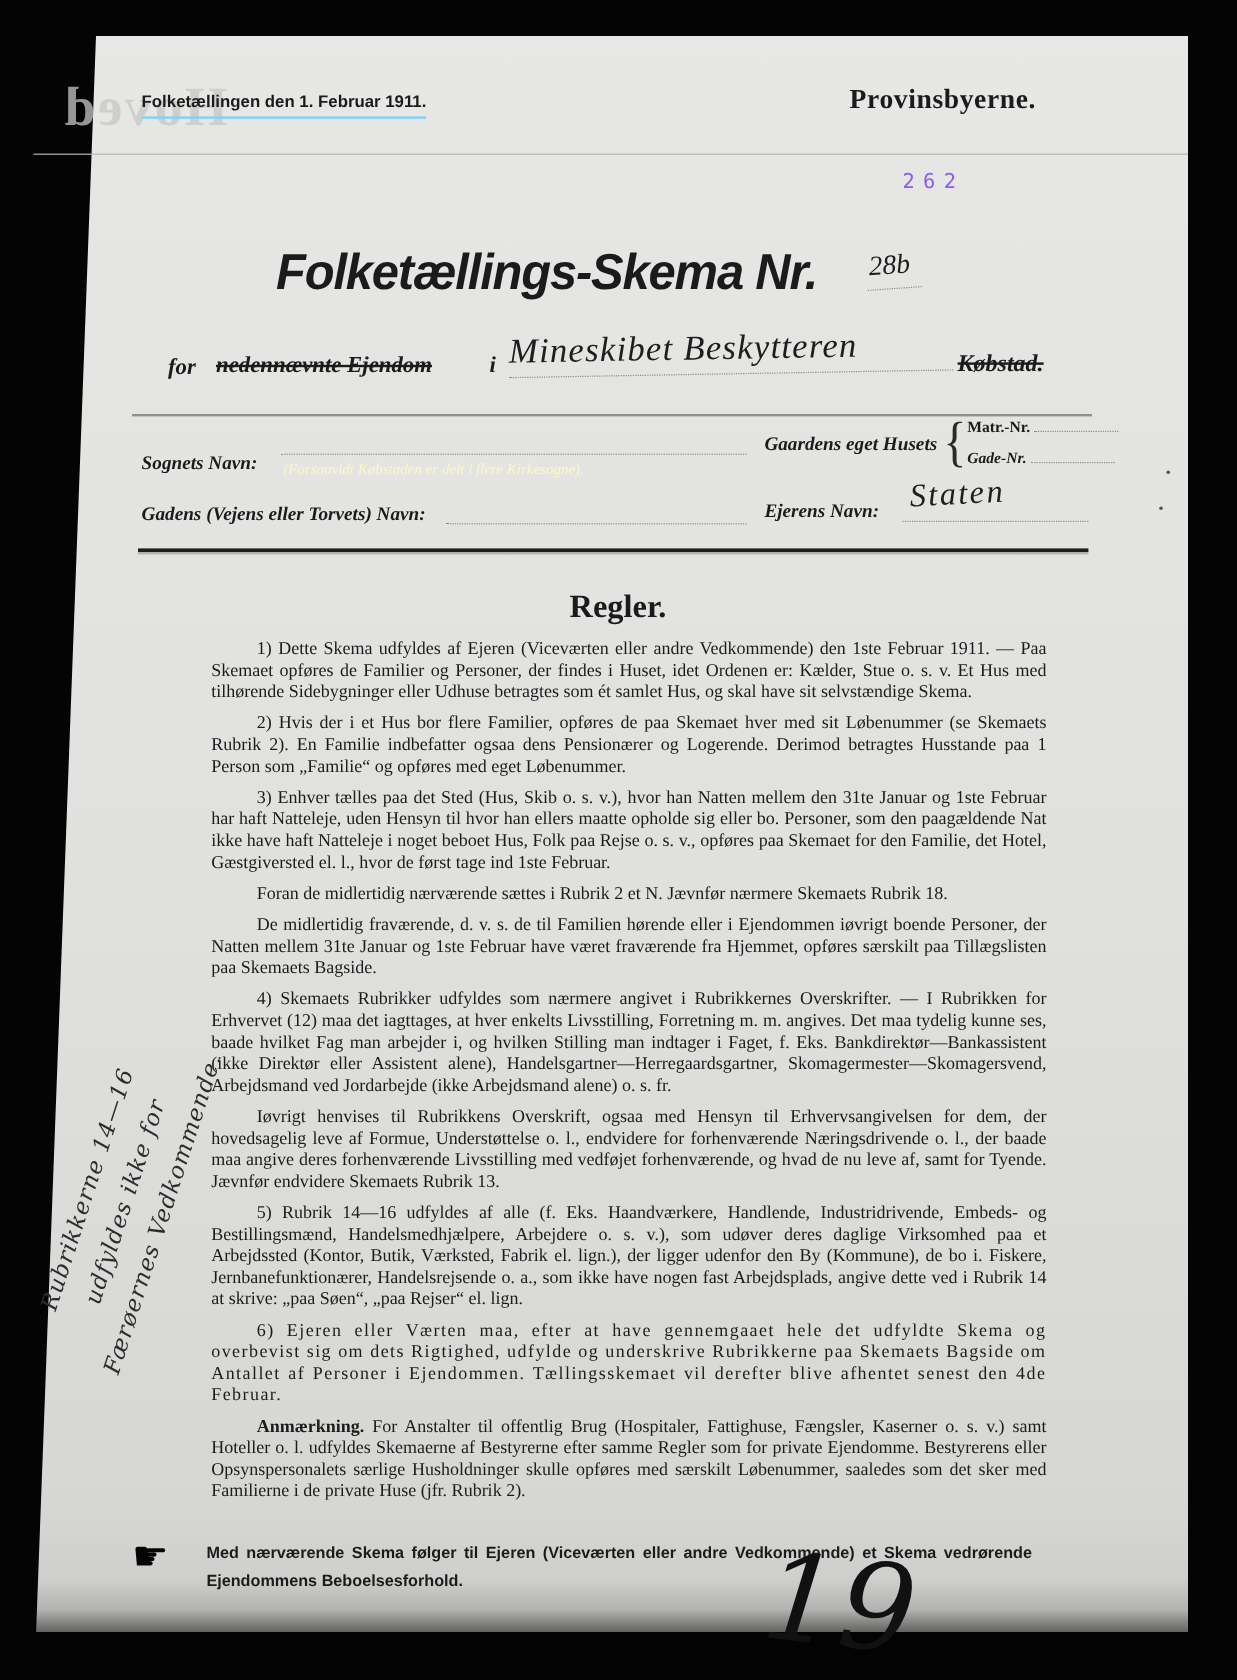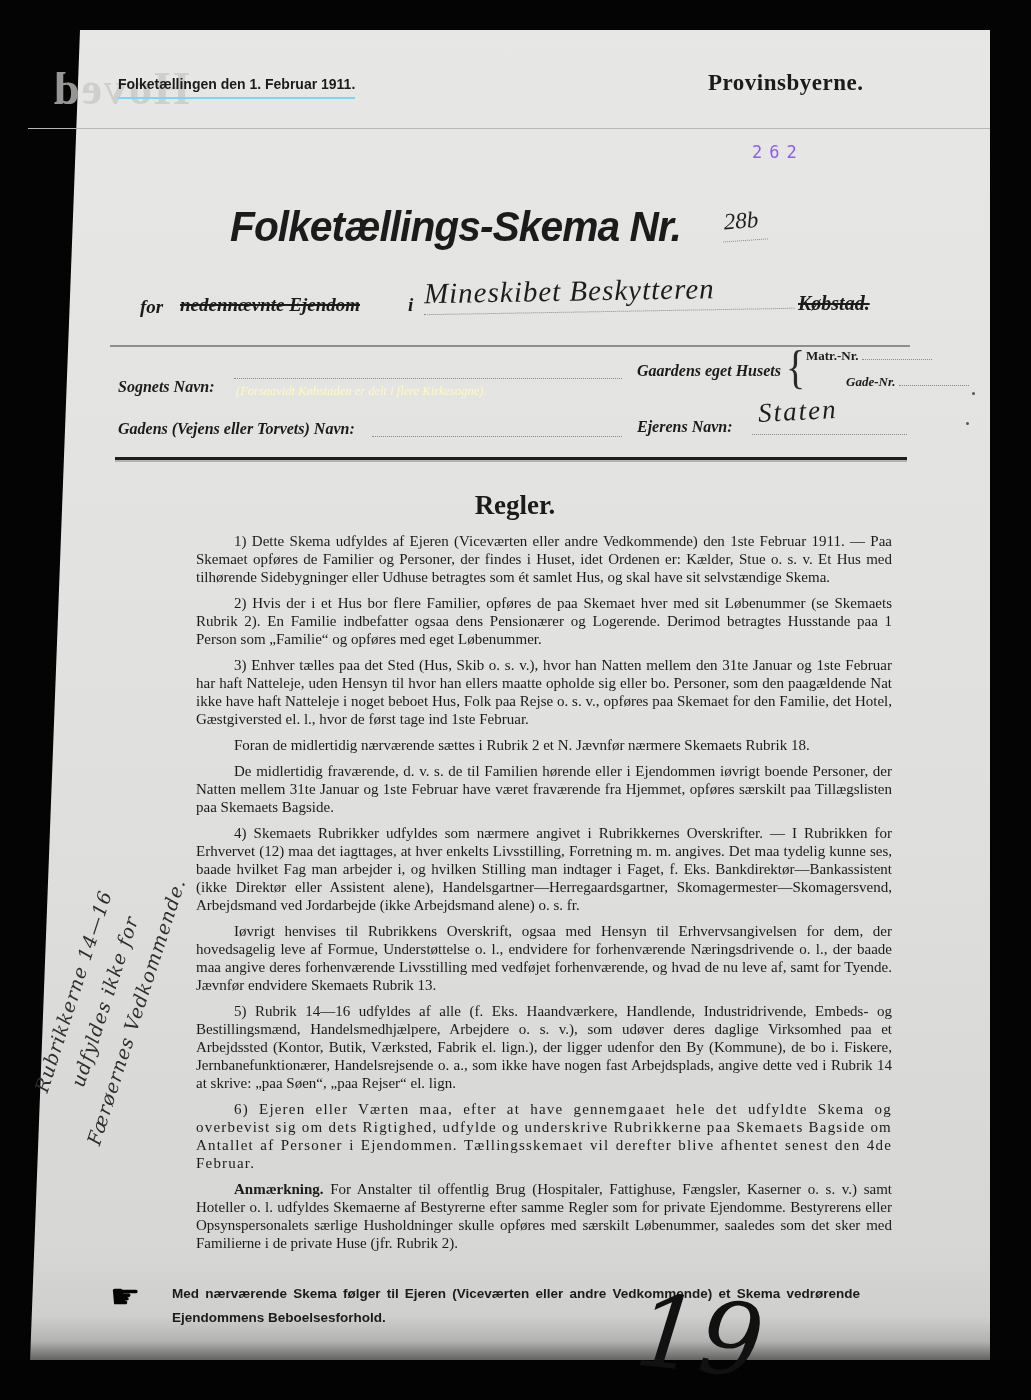--- a/index.html
+++ b/index.html
@@ -35,32 +35,32 @@
   .city-struck{position:absolute;left:798px;top:10px;font-style:italic;font-weight:bold;font-size:20px;}
   .midline{left:110px;top:345px;width:800px;height:2px;background:#8f8f8d;}
   
   .lab{font-style:italic;font-weight:bold;font-size:16px;}
   .sognets{left:118px;top:378px;}
   .leader1{left:234px;top:360px;width:388px;height:18px;border-bottom:1px dotted #8a8a8a;}
   .sognets-note{left:236px;top:384px;font-style:italic;font-size:12.5px;color:#fef9c3;}
   .gaardens{left:637px;top:362px;}
   .brace{left:786px;top:344px;font-size:40px;font-weight:normal;color:#2a2a2a;transform:scaleY(1.15);}
   .matr{left:806px;top:348px;font-weight:bold;font-size:13px;}
-  .gade{left:846px;top:374px;font-style:italic;font-weight:bold;font-size:13px;}
+  .gade{left:806px;top:374px;font-style:italic;font-weight:bold;font-size:13px;}
   .mini-line{display:inline-block;width:70px;border-bottom:1px dotted #8a8a8a;height:10px;}
   .gadens{left:118px;top:420px;}
   .leader2{left:372px;top:418px;width:250px;height:18px;border-bottom:1px dotted #8a8a8a;}
   .ejerens{left:637px;top:418px;}
   .ejerens-line{left:752px;top:416px;width:155px;height:18px;border-bottom:1px dotted #8a8a8a;}
   .ejerens-val{left:758px;top:396px;font-size:27px;letter-spacing:2px;transform:rotate(-3deg);}
   .thickrule{left:115px;top:457px;width:792px;height:3px;background:#1e1e1e;
              box-shadow:0 2px 0 rgba(30,30,30,.25);}
   
   .regler-h{left:140px;top:490px;width:750px;text-align:center;font-size:27px;font-weight:bold;}
-  .rules{left:176px;top:532px;width:696px;font-size:15px;line-height:18px;text-align:justify;margin-left:20px;}
+  .rules{left:176px;top:532px;width:696px;font-size:15px;line-height:18px;text-align:justify;}
   .rules p{margin:0 0 8px 0;text-indent:38px;}
   .rules p.sp{letter-spacing:1.2px;}
   .anm-label{font-weight:bold;}
   
   .sidenote{left:-45px;top:952px;width:300px;text-align:center;transform:rotate(-72deg);
             font-style:italic;font-size:19px;line-height:33px;color:#2d2d2d;
             font-family:"DejaVu Serif",serif;letter-spacing:1px;}
   
   .manicule{left:110px;top:1276px;font-size:34px;color:#050505;}
   .footnote{left:172px;top:1282px;width:688px;font-family:"Liberation Sans",sans-serif;

